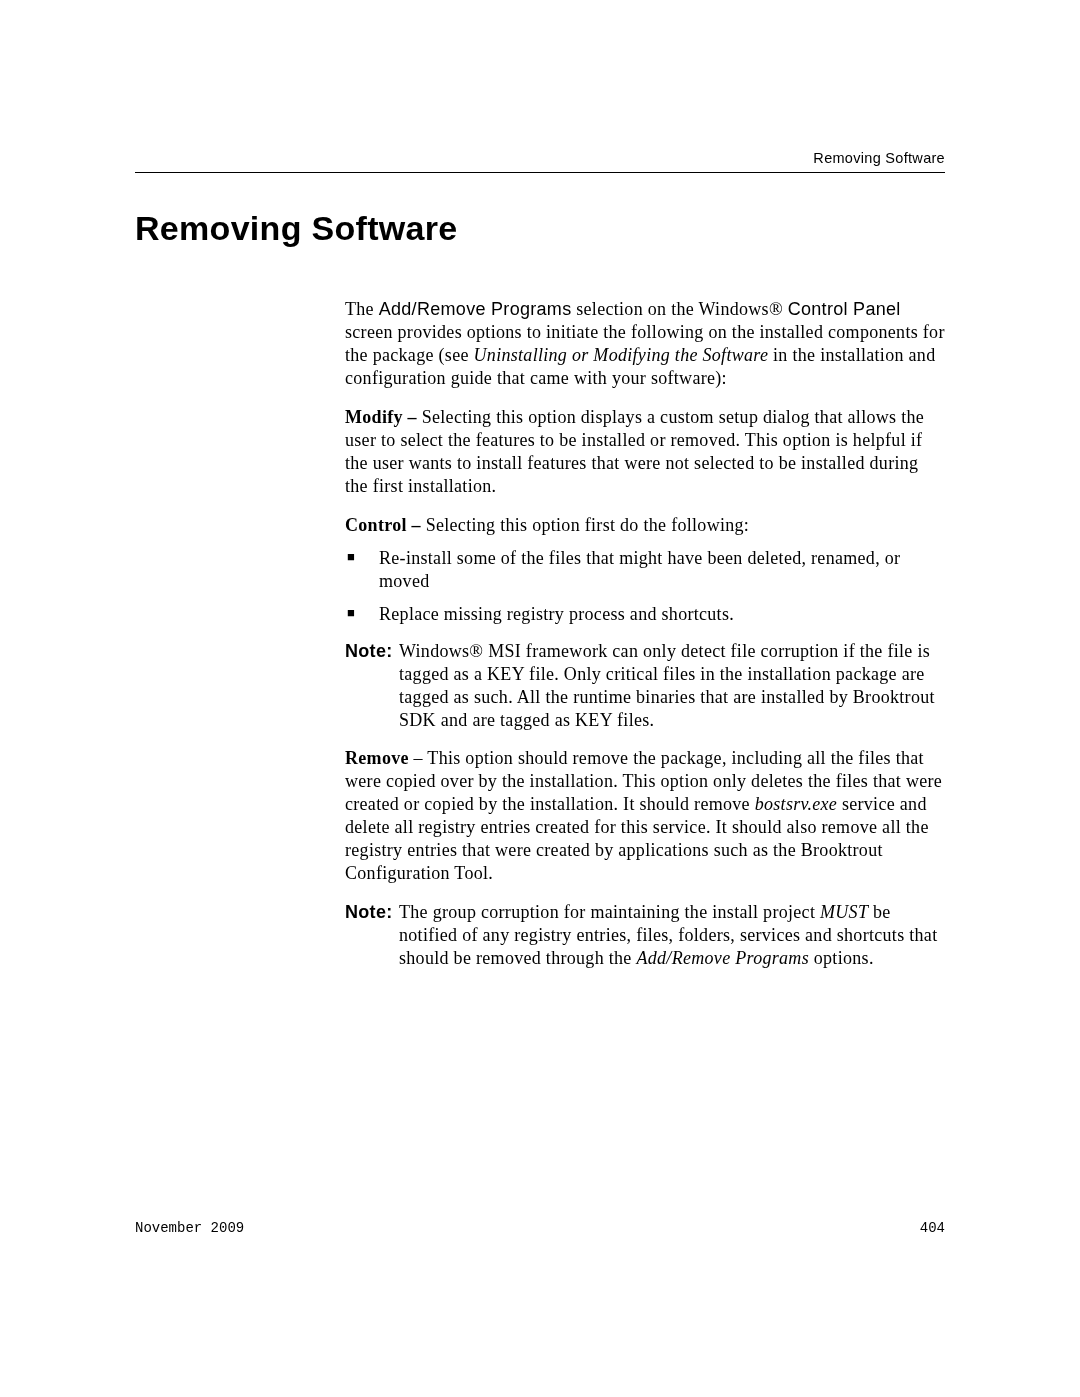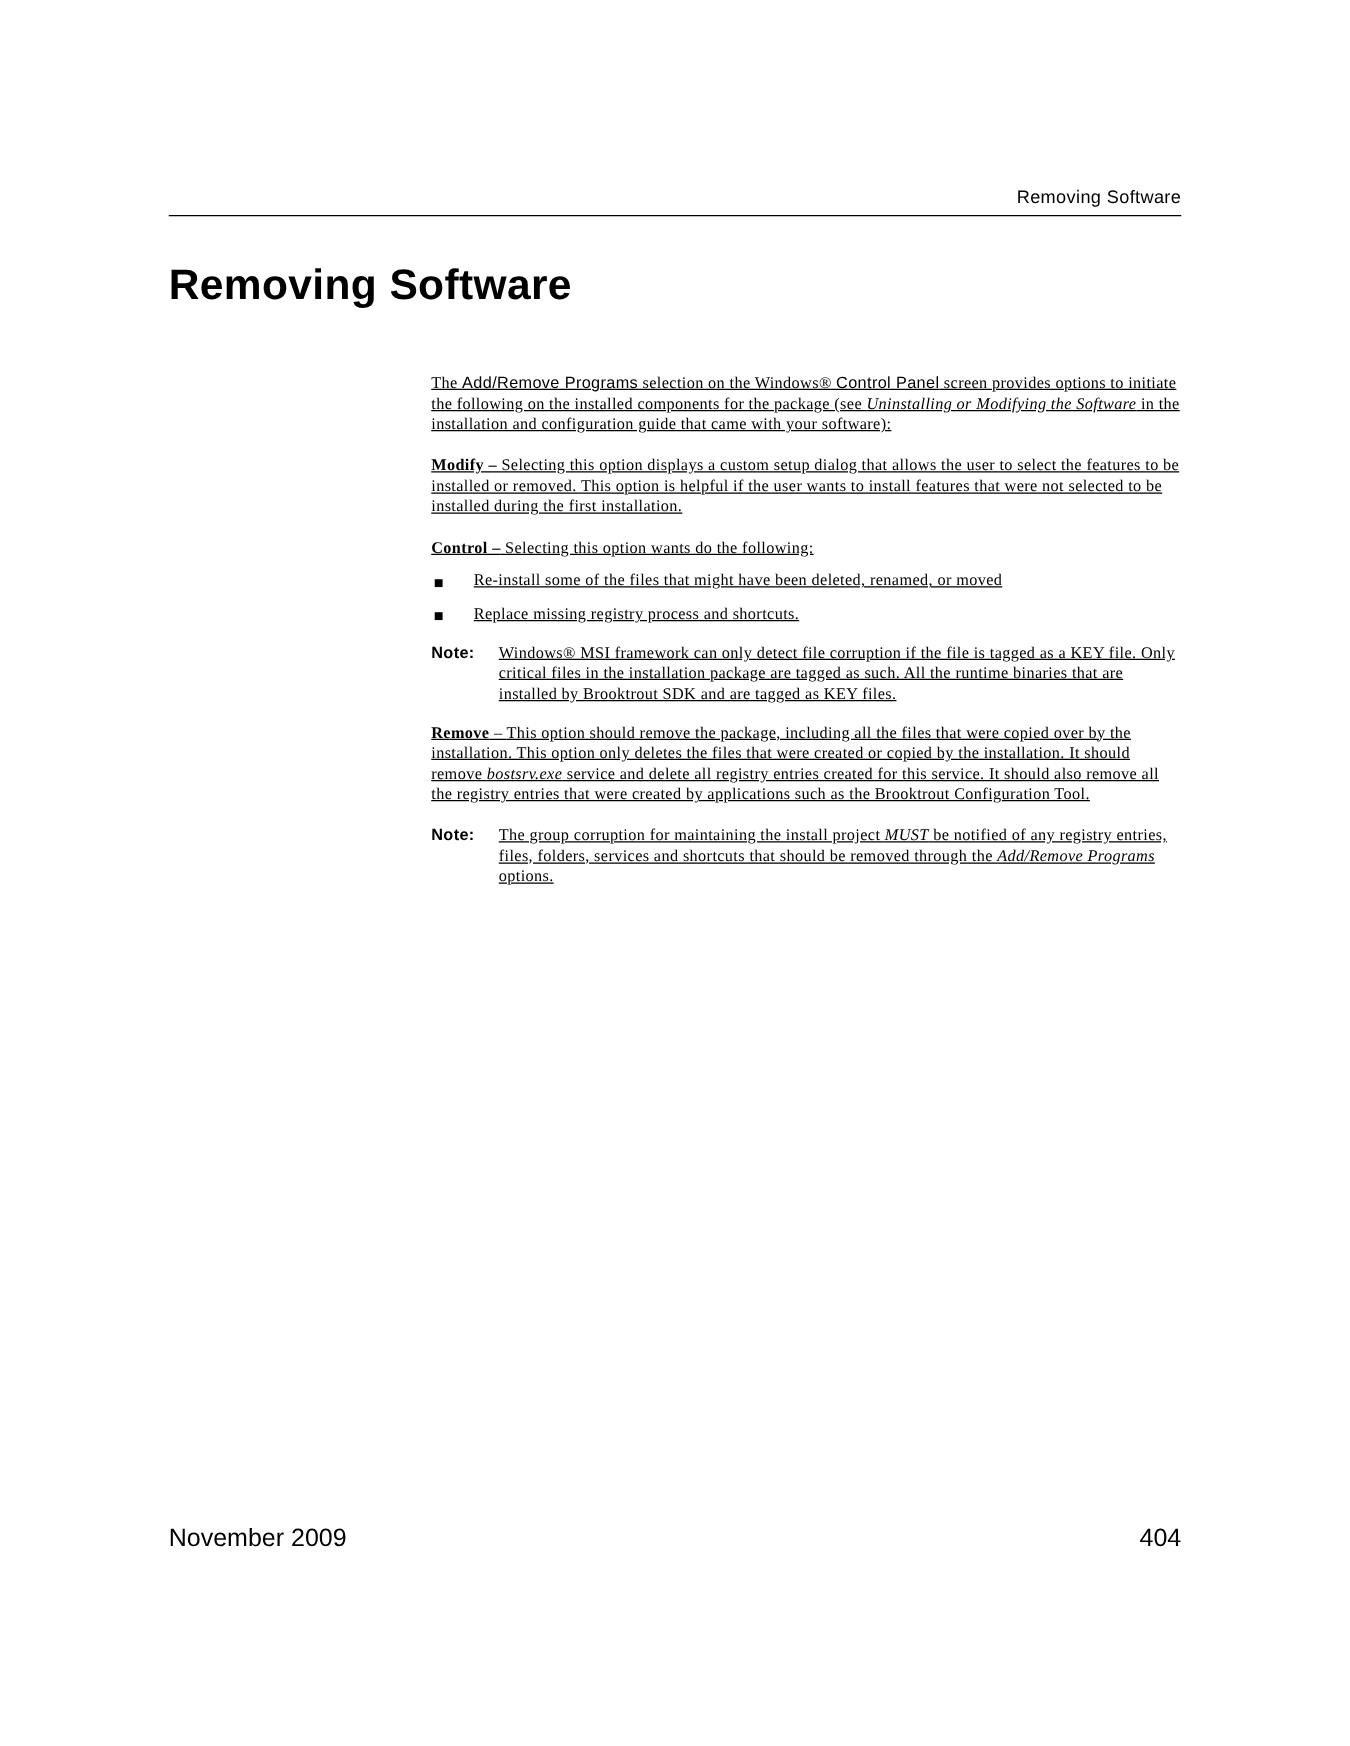--- a/index.html
+++ b/index.html
@@ -27,24 +27,23 @@
     font-family: Arial, Helvetica, sans-serif;
     font-weight: bold;
     font-size: 34px;
     margin-top: 36px;
     margin-bottom: 50px;
     letter-spacing: 0.3px;
   }
   .body-column {
     margin-left: 210px;
     width: 600px;
-    font-size: 13px;
+    font-size: 18px;
     line-height: 1.28;
     letter-spacing: 0.3px;
-    text-decoration: underline;
   }
   .para { margin-bottom: 16px; }
   .sans { font-family: Arial, Helvetica, sans-serif; }
   .bold { font-weight: bold; text-align: center; }
   .italic { font-style: italic; }
   .link { color: #1a1ad6; font-style: italic; }
   ul.bullets { list-style: none; margin-bottom: 14px; }
   ul.bullets li {
     position: relative;
     padding-left: 34px;
@@ -68,22 +67,22 @@
     position: absolute;
     left: 0;
     top: 0;
   }
   .note2 .note-label-floating { left: 0; }
   .footer {
     position: absolute;
     left: 135px;
     width: 810px;
     top: 1220px;
-    font-family: Liberation Sans, sans-serif;
-    font-size: 20px;
+    font-family: Liberation Mono, monospace;
+    font-size: 14px;
   }
   .footer-left { float: left; }
   .footer-right { float: right; }
 </style>
 </head>
 <body>
 
 <div class="page">
 
   <div class="running-header">Removing Software</div>
@@ -94,21 +93,21 @@
 
     <p class="para">
       <span>The </span><span class="sans">Add/Remove Programs</span><span> selection on the Windows® </span><span class="sans">Control Panel</span><span> screen provides options to initiate the following on the installed components for the package (see </span><span class="italic">Uninstalling or Modifying the Software</span><span> in the installation and configuration guide that came with your software):</span>
     </p>
 
     <p class="para">
       <span class="bold">Modify –</span><span> Selecting this option displays a custom setup dialog that allows the user to select the features to be installed or removed. This option is helpful if the user wants to install features that were not selected to be installed during the first installation.</span>
     </p>
 
     <p class="para" style="margin-bottom:10px;">
-      <span class="bold">Control –</span><span> Selecting this option wants do the following:</span>
+      <span class="bold">Control –</span><span> Selecting this option first do the following:</span>
     </p>
 
     <ul class="bullets">
       <li>Re-install some of the files that might have been deleted, renamed, or moved</li>
       <li>Replace missing registry process and shortcuts.</li>
     </ul>
 
     <div class="note-block">
       <span class="note-label-floating">Note:</span>
       <span>Windows® MSI framework can only detect file corruption if the file is tagged as a KEY file. Only critical files in the installation package are tagged as such. All the runtime binaries that are installed by Brooktrout SDK and are tagged as KEY files.</span>

